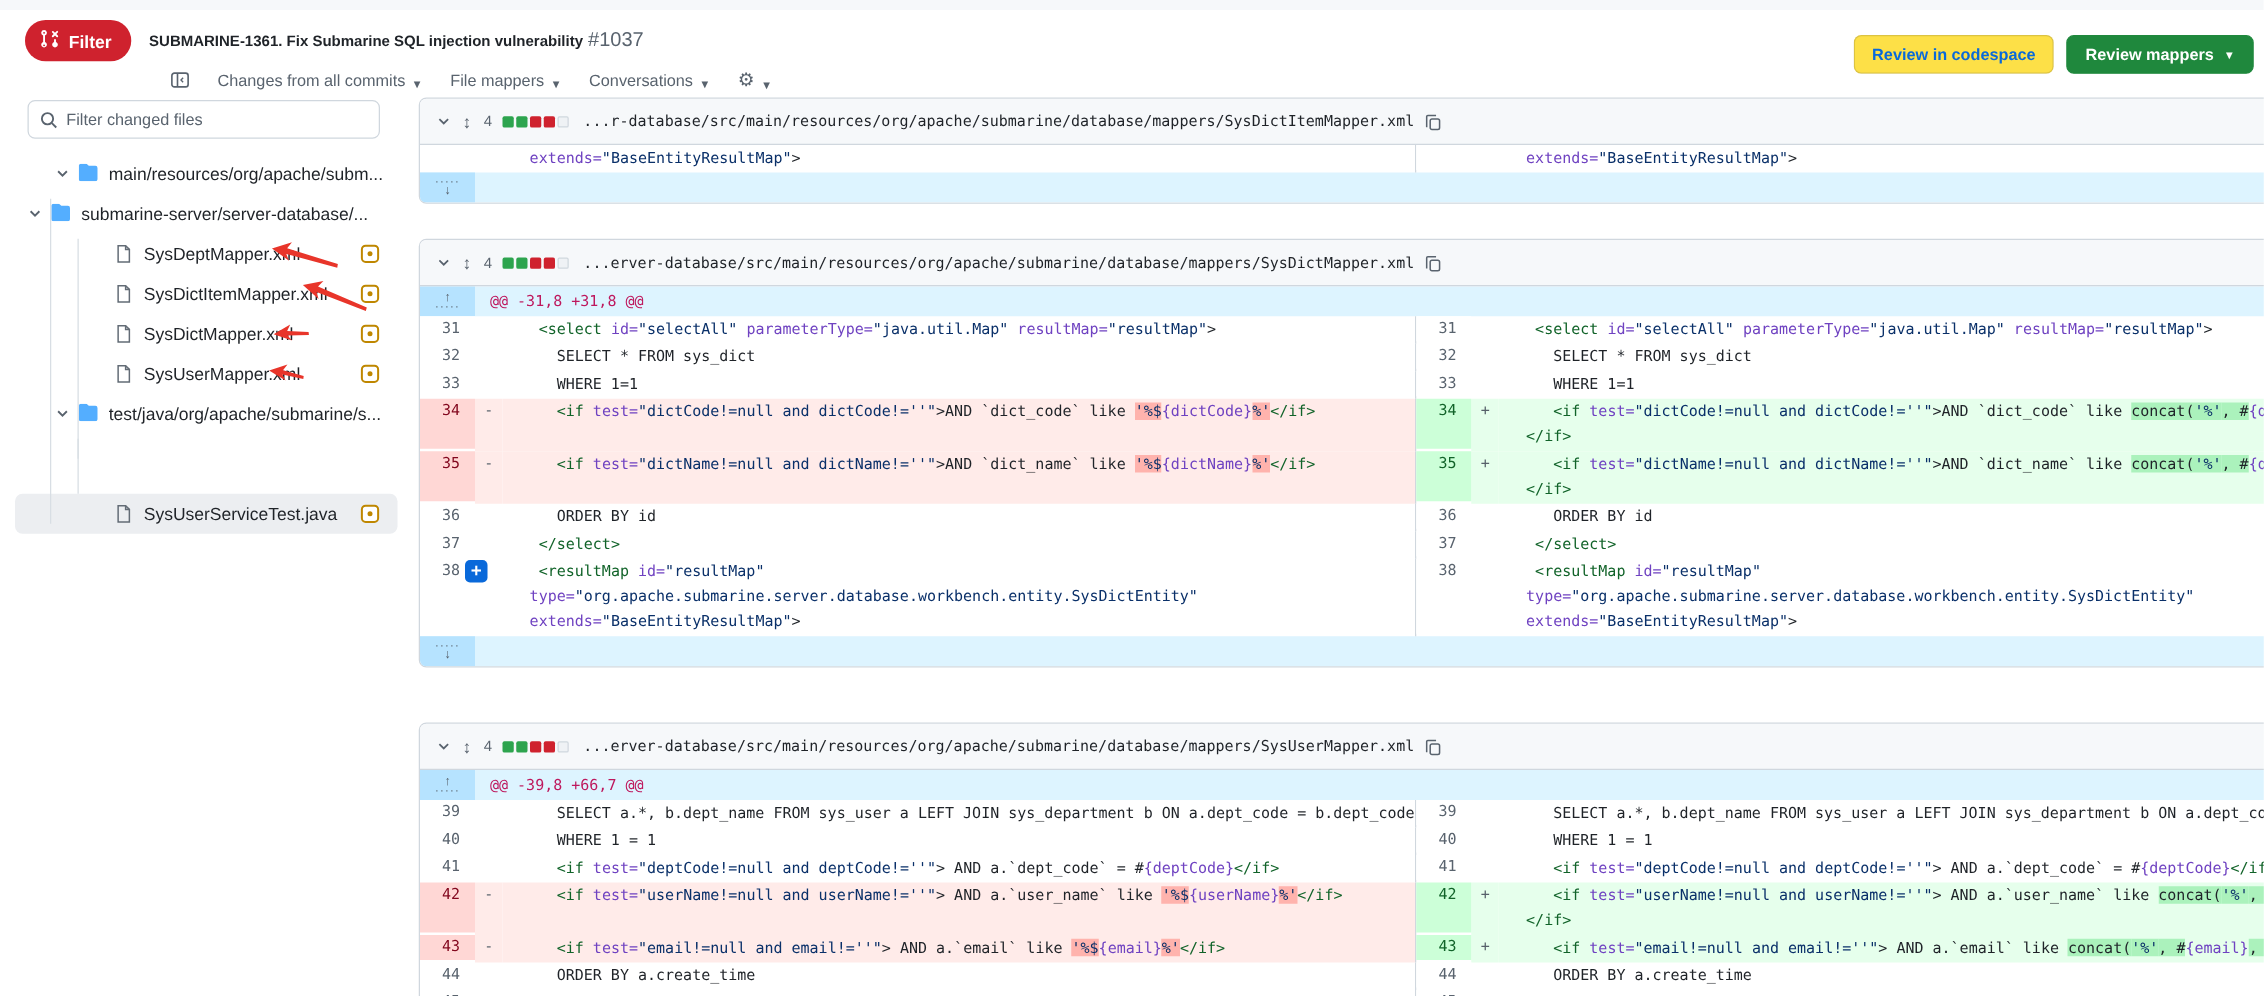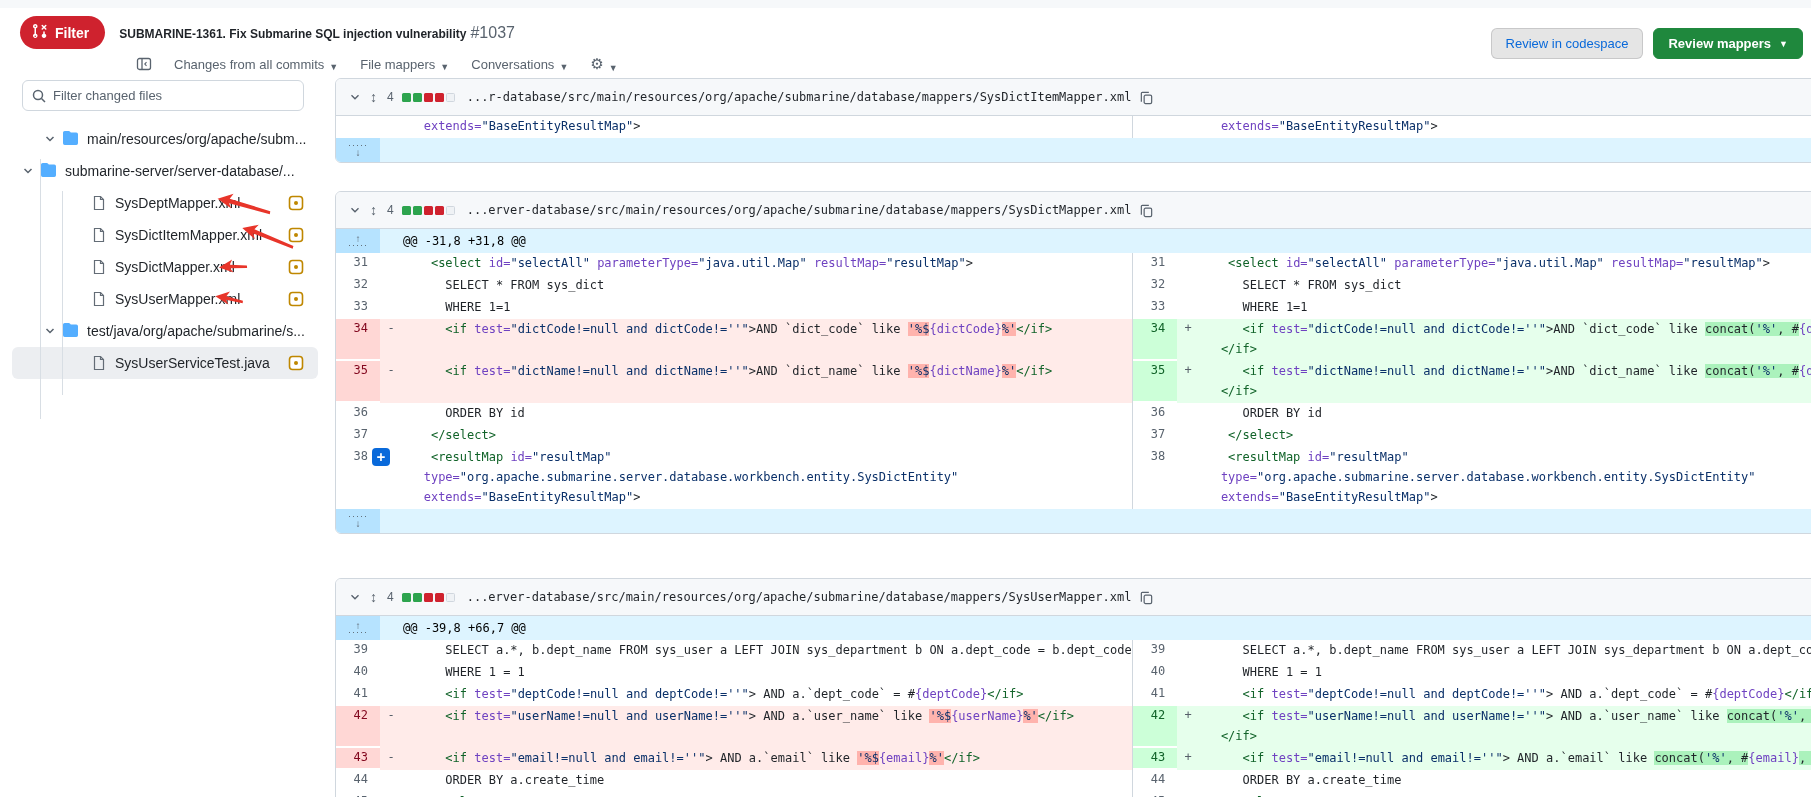--- a/index.html
+++ b/index.html
@@ -11,34 +11,34 @@
   .hdr-row1{display:flex;align-items:center;gap:14px;}
   .badge-closed{display:inline-flex;align-items:center;gap:7px;background:#cf222e;color:#fff;
       border-radius:999px;padding:7px 16px 7px 12px;font-size:14px;font-weight:700;}
   .pr-title{font-size:12px;font-weight:700;}
   .pr-number{color:#59636e;font-weight:400;font-size:16px;margin-left:4px;}
   .hdr-row2{display:flex;align-items:center;gap:22px;padding:6px 0 0 116px;color:#59636e;font-size:13px;}
   .hdr-row2 .ddl{display:inline-flex;align-items:flex-end;gap:5px;cursor:pointer;}
   .caret{font-size:9px;color:#59636e;}
   .hdr-actions{position:absolute;right:8px;top:20px;display:flex;gap:10px;}
   .btn{border-radius:6px;font-size:13px;padding:7px 14px;border:1px solid rgba(31,35,40,.15);cursor:pointer;}
-  .btn-codespace{background:#e5e5e5;color:#0969da;font-weight:400;}
+  .btn-codespace{background:#fde047;color:#0969da;font-weight:700;}
   .btn-green{background:#1f883d;border-color:#1f883d;color:#fff;font-weight:600;display:inline-flex;align-items:center;gap:8px;}
   .btn-green .caret{color:#fff;}
   
   .content{display:flex;align-items:flex-start;}
   .sidebar{width:318px;flex:none;padding:12px 0 0 22px;box-sizing:border-box;position:relative;}
   .filter-wrap{position:relative;width:282px;}
   .filter-wrap input{width:100%;box-sizing:border-box;height:31px;border:1px solid #d0d7de;border-radius:6px;
       padding:0 8px 0 30px;font-size:13px;color:#1f2328;outline:none;background:#fff;}
   .filter-wrap input::placeholder{color:#59636e;}
   .filter-icon{position:absolute;left:9px;top:8px;}
   .tree{position:relative;margin-top:12px;margin-left:-10px;}
   .trow{height:32px;display:flex;align-items:center;position:relative;font-size:14px;cursor:pointer;border-radius:6px;}
-  .trow.selected{background:#eceef1;}
+  .trow.selected{background:#eceef1;margin-top:48px;}
   .trow .lbl{margin-left:8px;white-space:nowrap;}
   .trow .chev{margin-right:7px;display:inline-flex;}
   .mod-icon{position:absolute;right:14px;top:8px;}
   .ann-arrow{position:absolute;pointer-events:none;}
   .guide{position:absolute;width:1px;background:#d8dee4;}
   
   .main{flex:1;padding:10px 7px 0 17px;box-sizing:border-box;}
   .card{border:1px solid #d0d7de;border-radius:6px;overflow:hidden;background:#fff;}
   .card + .card{margin-top:28px;}
   .card.gap-lg{margin-top:44px;}
@@ -50,21 +50,21 @@
   .fstat i.g{background:#2da44e;}.fstat i.r{background:#cf222e;}
   .fstat i.n{background:#eff2f5;border:1px solid #d0d7de;box-sizing:border-box;}
   .fpath{font-family:"DejaVu Sans Mono",monospace;font-size:12px;color:#1f2328;margin-left:4px;white-space:nowrap;}
   .iconbtn{display:inline-flex;cursor:pointer;}
   
   .hunkrow{display:flex;height:24px;background:#ddf4ff;align-items:stretch;}
   .hgut{width:44px;flex:none;background:#b6e3ff;display:flex;flex-direction:column;align-items:center;
       justify-content:center;cursor:pointer;line-height:4px;}
   .xdots{font-size:9px;color:#57606a;letter-spacing:1px;line-height:5px;}
   .xarr{font-size:10px;color:#57606a;line-height:9px;}
-  .htext{font-family:"DejaVu Sans Mono",monospace;font-size:12px;color:#000000;display:flex;align-items:center;padding-left:23px;}
+  .htext{font-family:"DejaVu Sans Mono",monospace;font-size:12px;color:#be185d;display:flex;align-items:center;padding-left:12px;}
   .expband{display:flex;height:24px;background:#ddf4ff;}
   .drow{display:flex;}
   .dside{width:50%;display:flex;box-sizing:border-box;}
   .dside.r{border-left:1px solid #d0d7de;}
   .dnum{width:44px;flex:none;text-align:right;padding-right:12px;box-sizing:border-box;
       font-family:"DejaVu Sans Mono",monospace;font-size:12px;color:#59636e;padding-top:2px;position:relative;}
   .dsign{width:22px;flex:none;text-align:center;font-family:"DejaVu Sans Mono",monospace;font-size:12px;padding-top:2px;color:#57606a;}
   .dmain{flex:1;min-width:0;overflow:hidden;}
   .dline{white-space:pre;font-family:"DejaVu Sans Mono",monospace;font-size:12px;height:20px;line-height:20px;}
   .side-ctx .dnum{background:#fff;}

